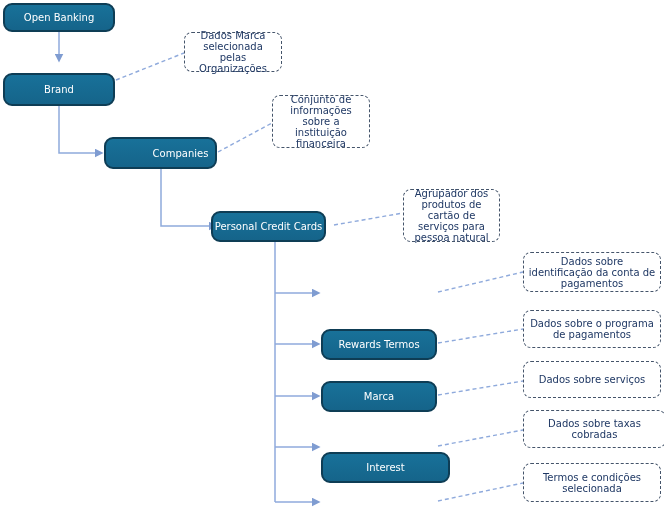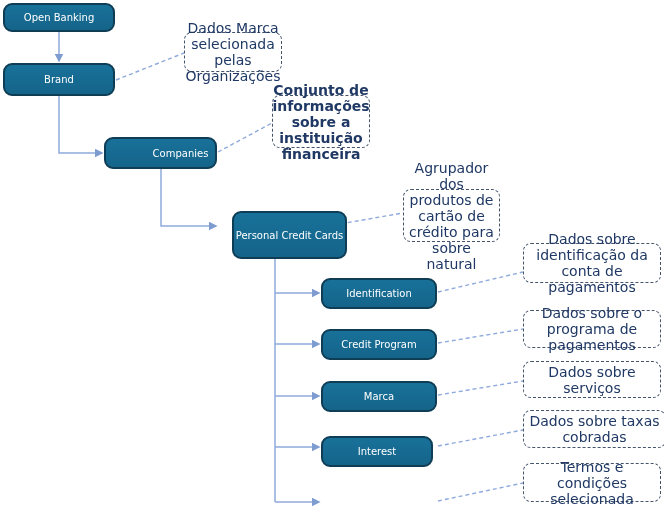--- a/index.html
+++ b/index.html
@@ -32,44 +32,44 @@
     white-space: nowrap;
     z-index: 2;
   }
   .note {
     position: absolute;
     box-sizing: border-box;
     background: #ffffff;
     border: 1.6px dashed #44546a;
     border-radius: 8px;
     color: #1f3864;
-    font-size: 14px;
-    line-height: 16px;
+    font-size: 10px;
+    line-height: 11px;
     display: flex;
     align-items: center;
     justify-content: center;
     text-align: center;
     padding: 2px 4px;
     z-index: 2;
   }
   
   .n-open-banking        { left: 3px;   top: 3px;   width: 112px; height: 29px; }
-  .n-brand               { left: 3px;   top: 63px;  width: 112px; height: 33px; }
+  .n-brand               { left: 3px;   top: 73px;  width: 112px; height: 33px; }
   .n-companies           { left: 104px; top: 137px; width: 113px; height: 32px; padding-left: 40px; }
-  .n-pcc                 { left: 232px; top: 211px; width: 115px; height: 48px; }
+  .n-pcc                 { left: 211px; top: 211px; width: 115px; height: 31px; }
   .n-identification      { left: 321px; top: 278px; width: 116px; height: 31px; }
   .n-rewards             { left: 321px; top: 329px; width: 116px; height: 31px; }
   .n-fees                { left: 321px; top: 381px; width: 116px; height: 31px; }
-  .n-interest            { left: 321px; top: 436px; width: 112px; height: 31px; }
+  .n-interest            { left: 321px; top: 452px; width: 129px; height: 31px; }
   .n-terms               { left: 321px; top: 487px; width: 116px; height: 31px; }
   
   .a-brand               { left: 184px; top: 32px;  width: 98px;  height: 40px; }
-  .a-companies           { left: 272px; top: 95px;  width: 98px;  height: 53px; font-weight: bold; }
+  .a-companies           { left: 272px; top: 95px;  width: 98px;  height: 53px; }
   .a-pcc                 { left: 403px; top: 189px; width: 97px;  height: 53px; }
-  .a-identification      { left: 523px; top: 243px; width: 138px; height: 40px; }
+  .a-identification      { left: 523px; top: 252px; width: 138px; height: 40px; }
   .a-rewards             { left: 523px; top: 310px; width: 138px; height: 38px; }
   .a-fees                { left: 523px; top: 361px; width: 138px; height: 37px; }
   .a-interest            { left: 523px; top: 410px; width: 143px; height: 38px; }
   .a-terms               { left: 523px; top: 463px; width: 138px; height: 39px; }
 </style>
 </head>
 <body>
 
 <div class="canvas">
 
@@ -101,27 +101,26 @@
       <path d="M438,395 L523,381"></path>
       <path d="M438,446 L523,430"></path>
       <path d="M438,501 L523,483"></path>
     </g>
   </svg>
 
   <div class="node n-open-banking">Open Banking</div>
   <div class="node n-brand">Brand</div>
   <div class="node n-companies">Companies</div>
   <div class="node n-pcc">Personal Credit Cards</div>
-  <div class="node n-identification">Identification</div>
-  <div class="node n-rewards">Credit Program</div>
+  <div class="node n-rewards">Rewards Termos</div>
   <div class="node n-fees">Marca</div>
   <div class="node n-interest">Interest</div>
 
   <div class="note a-brand">Dados Marca selecionada pelas Organizações</div>
   <div class="note a-companies">Conjunto de informações sobre a instituição financeira</div>
-  <div class="note a-pcc">Agrupador dos produtos de cartão de crédito para sobre natural</div>
+  <div class="note a-pcc">Agrupador dos produtos de cartão de serviços para pessoa natural</div>
   <div class="note a-identification">Dados sobre identificação da conta de pagamentos</div>
   <div class="note a-rewards">Dados sobre o programa de pagamentos</div>
   <div class="note a-fees">Dados sobre serviços</div>
   <div class="note a-interest">Dados sobre taxas cobradas</div>
   <div class="note a-terms">Termos e condições selecionada</div>
 
 </div>
 
 </body></html>

